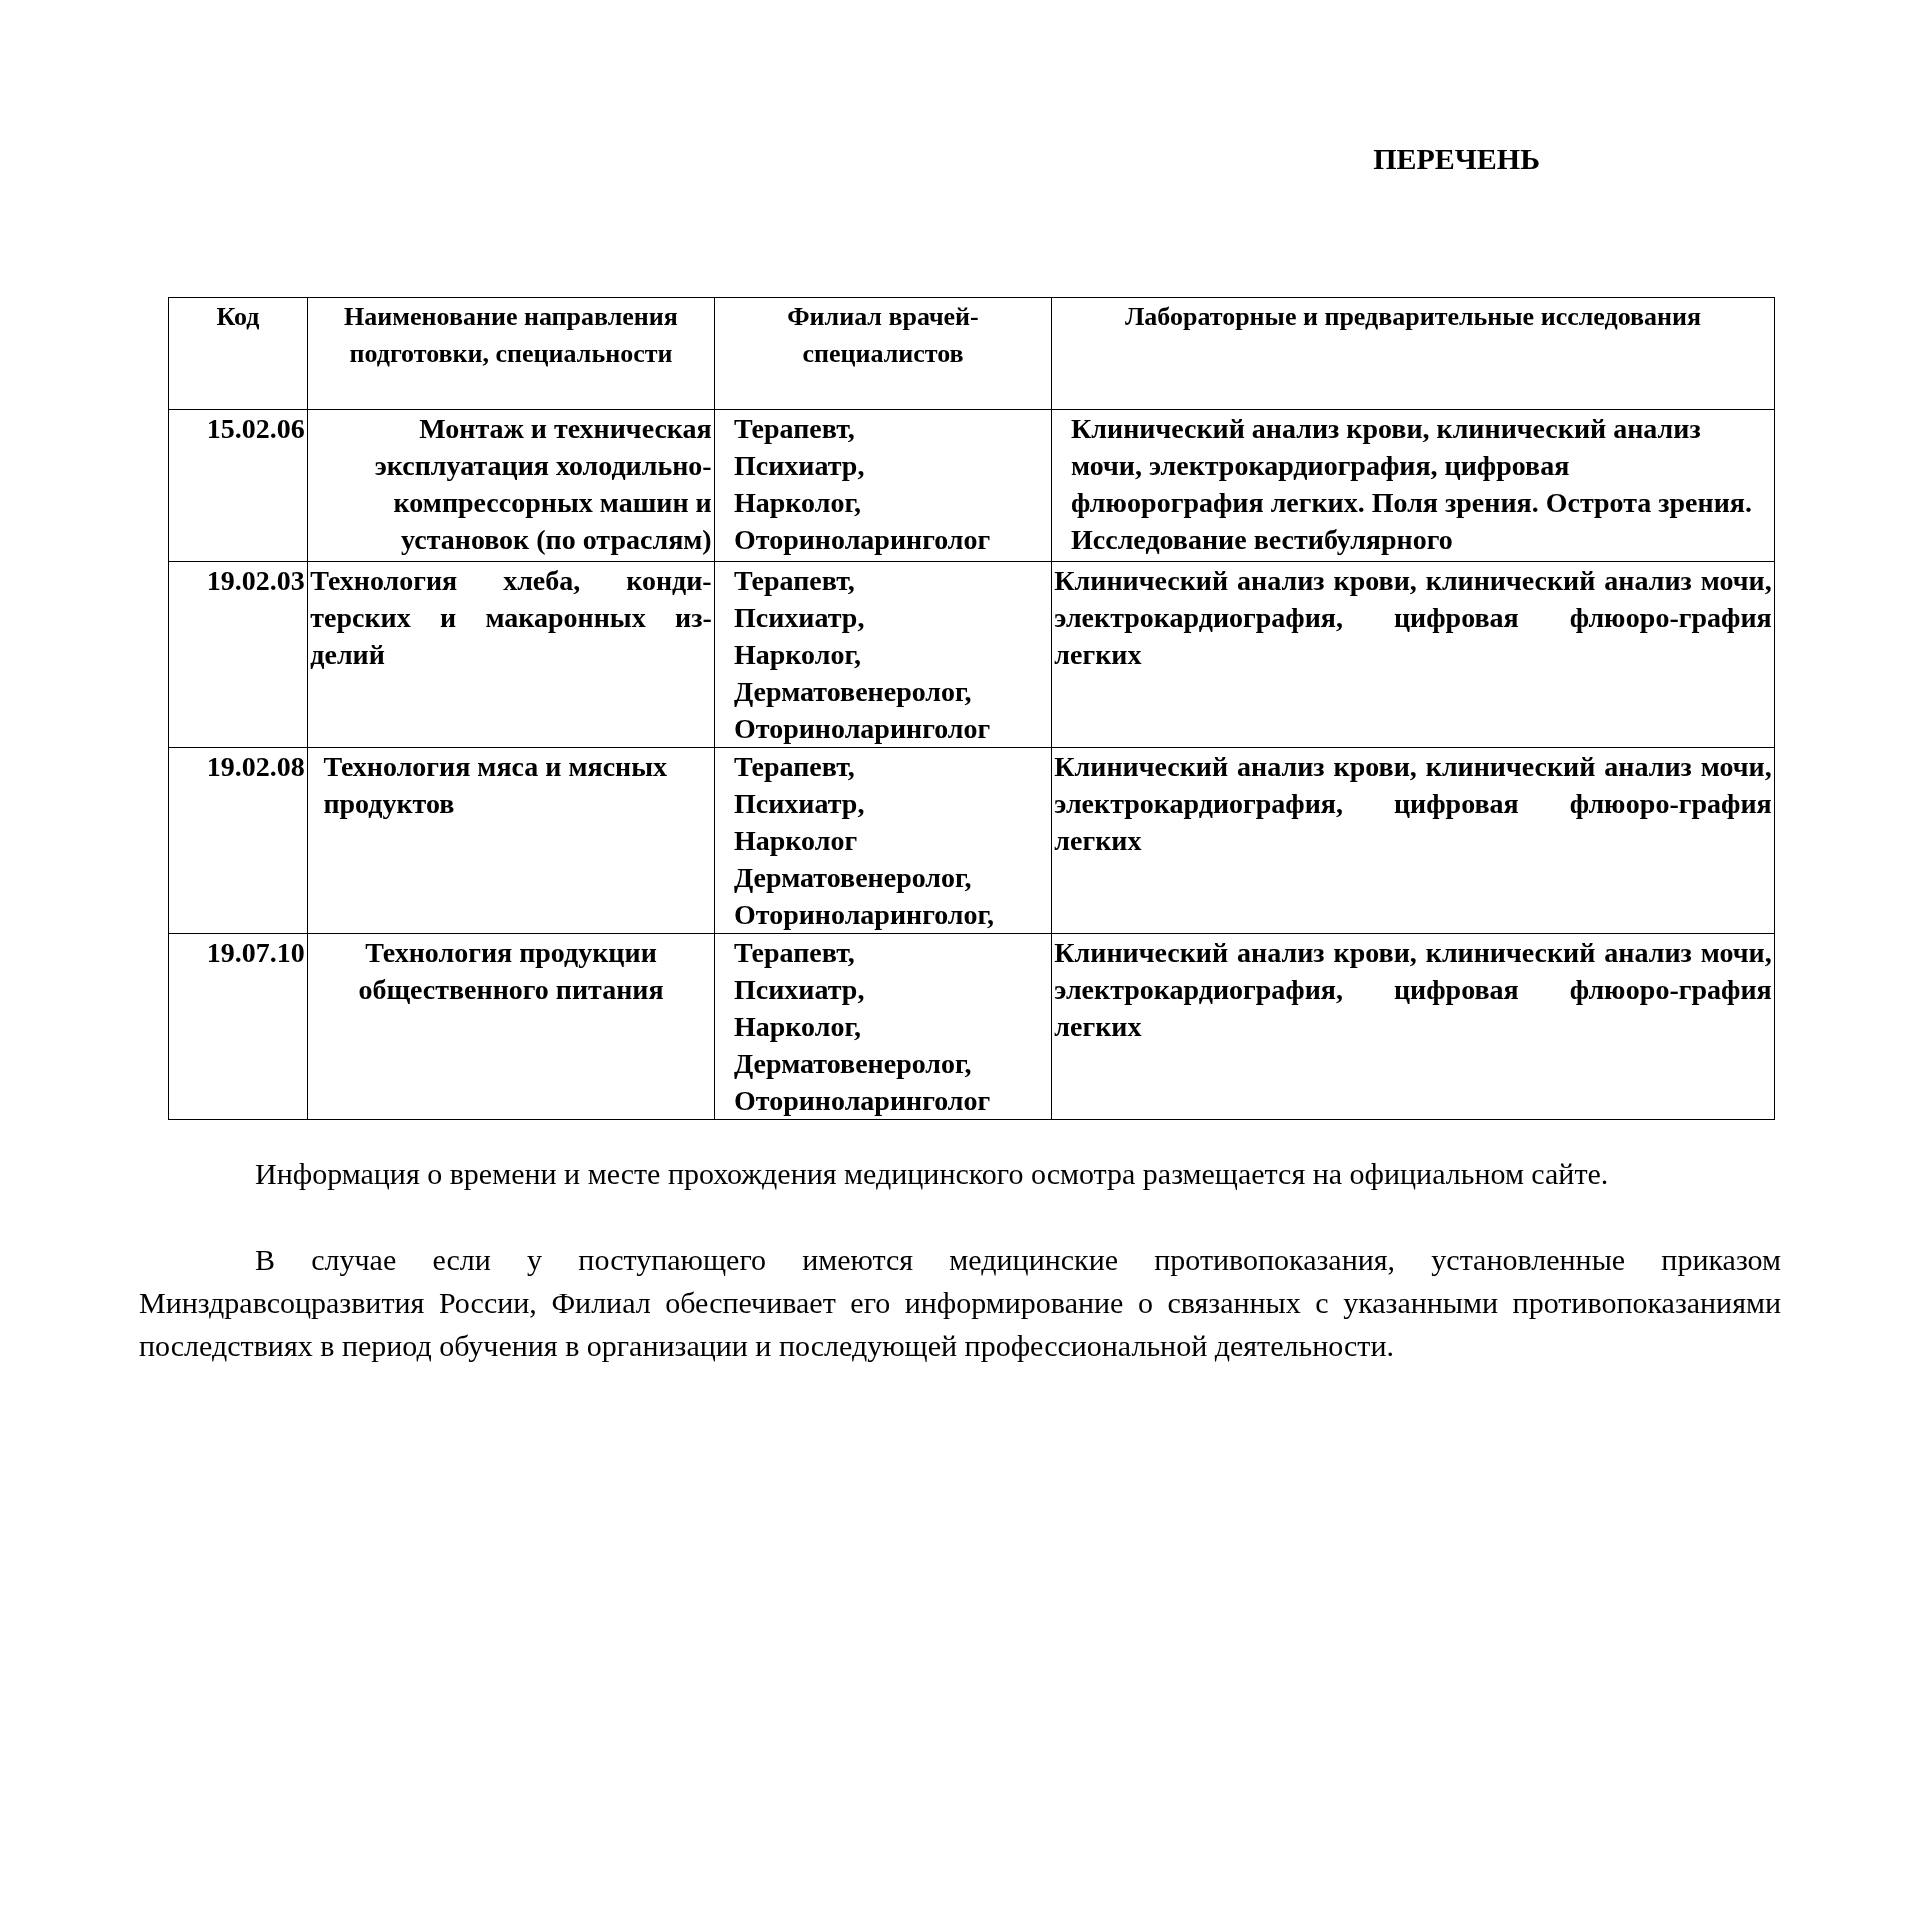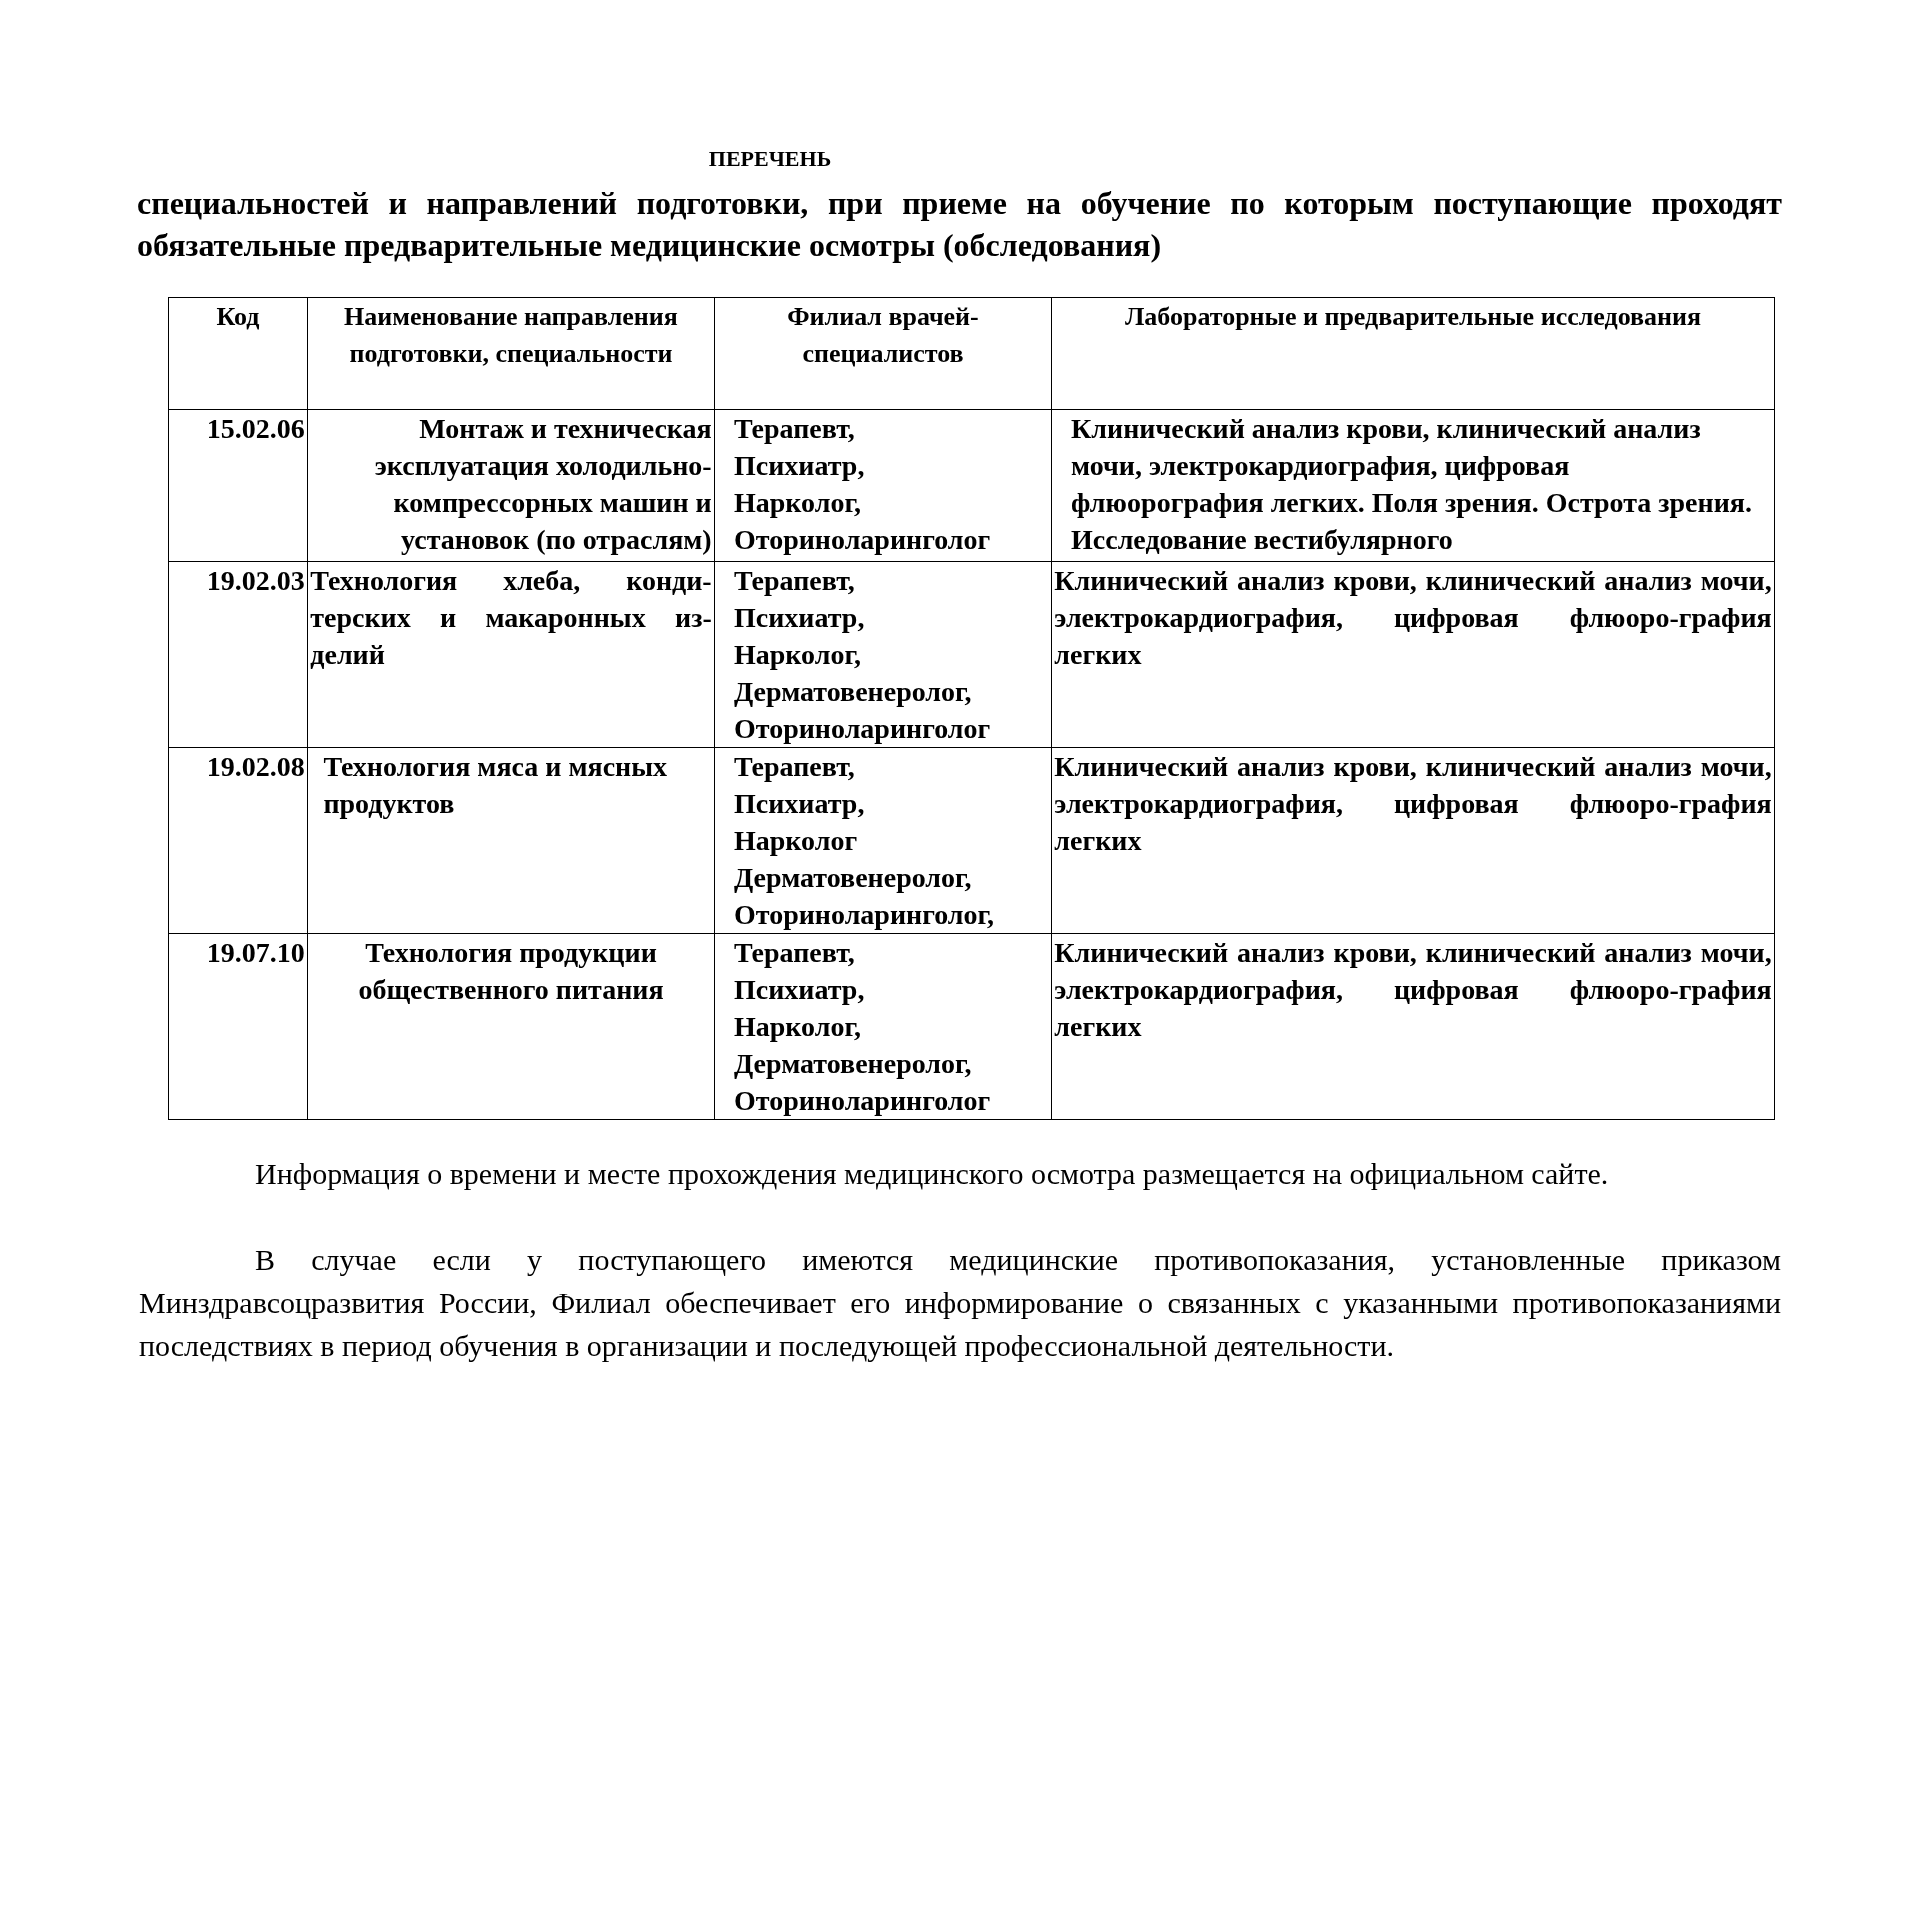--- a/index.html
+++ b/index.html
@@ -19,23 +19,23 @@
       position: absolute;
       left: 0; top: 0;
       width: 1911px;
       height: 2703px;
     }
     .doc-title {
       position: absolute;
       left: 0;
       width: 1540px;
       top: 139px;
-      text-align: center;
+      text-align: right;
       font-weight: bold;
-      font-size: 22px;
+      font-size: 30px;
       line-height: 39px;
       margin: 0;
     }
     .doc-subtitle {
       position: absolute;
       left: 137px;
       width: 1645px;
       top: 182px;
       font-weight: bold;
       font-size: 32px;
@@ -96,21 +96,20 @@
     }
     .para-1 { top: 1152px; }
     .para-2 { top: 1238px; }
   </style>
 </head>
 <body>
 
 <div class="page">
 
   <h1 class="doc-title">ПЕРЕЧЕНЬ</h1>
-  <h2 class="doc-subtitle">специальностей и направлений подготовки, при приеме на обучение по которым поступающие проходят обязательные предварительные медицинские осмотры (обследования)</h2>
 
   <table class="specs">
     <colgroup>
       <col class="c-code">
         <col class="c-name">
         <col class="c-doc">
         <col class="c-lab">
     </colgroup>
     <tbody>
         <tr class="head-row">

